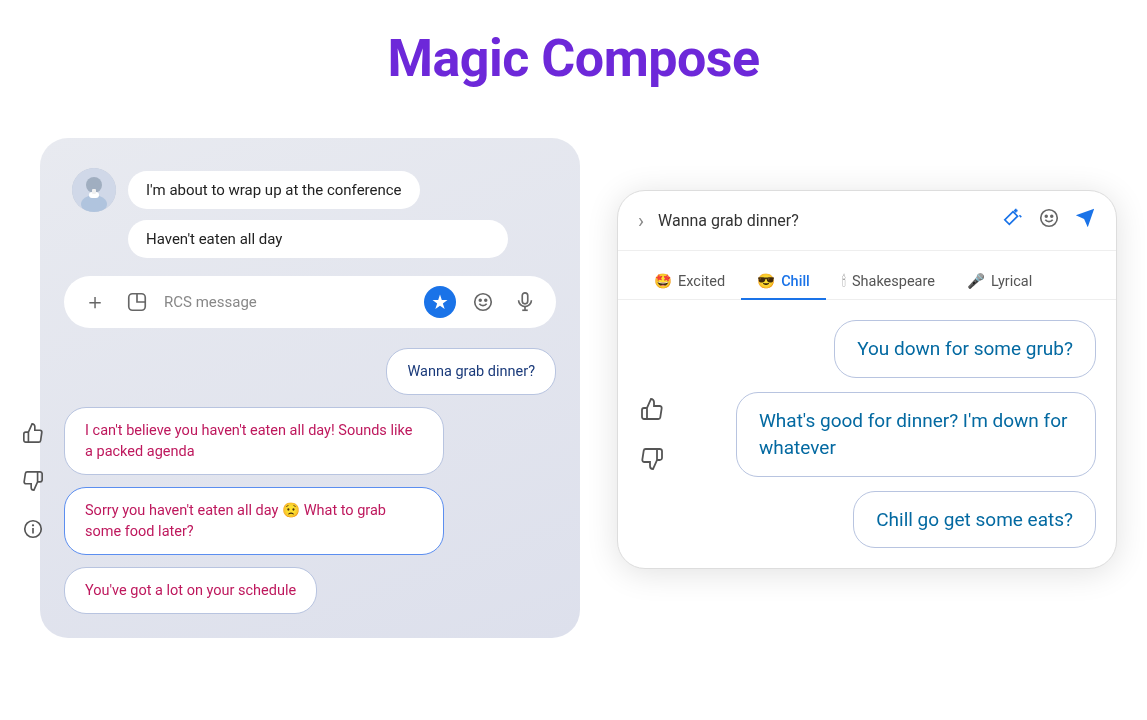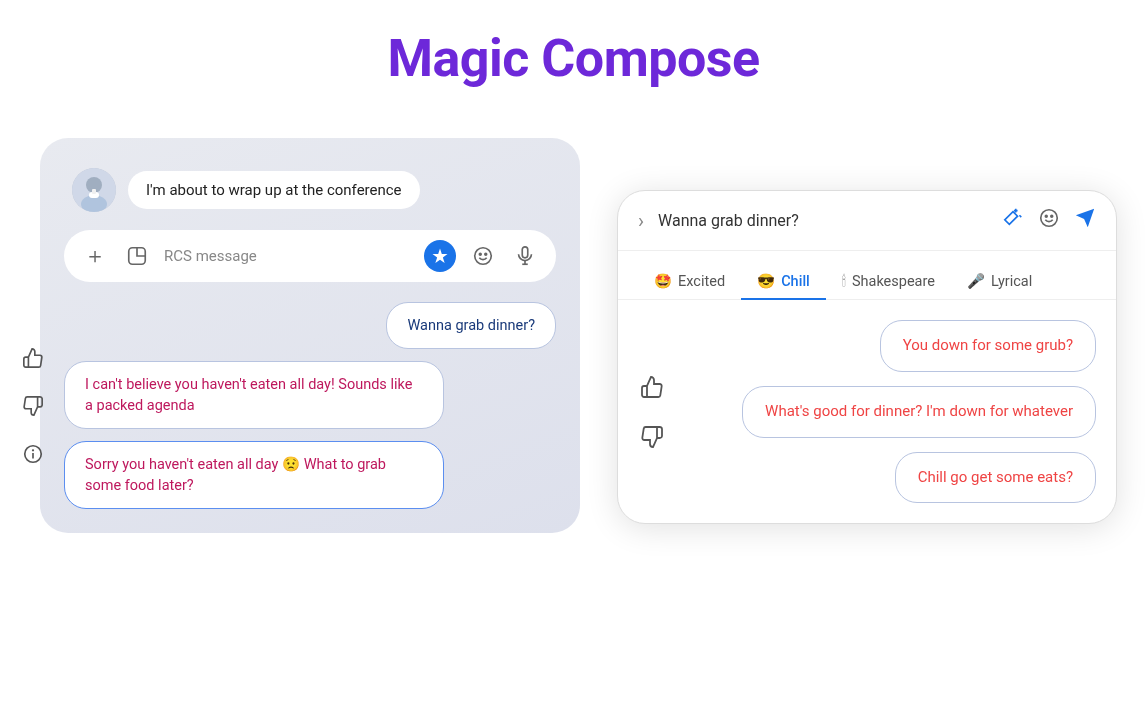--- a/index.html
+++ b/index.html
@@ -275,25 +275,24 @@
     .right-suggestion-row {
       display: flex;
       justify-content: flex-end;
     }
 
     .right-suggestion-bubble {
       background: #ffffff;
       border: 1.5px solid #b8c4e0;
       border-radius: 22px;
       padding: 14px 22px;
-      font-size: 15px;
-      color: #ef4444;
+      font-size: 19px;
+      color: #0369a1;
       max-width: 360px;
       line-height: 1.45;
-      text-align: right;
     }
 
     .right-side-icons {
       position: absolute;
       left: 16px;
       top: 50%;
       transform: translateY(-50%);
       display: flex;
       flex-direction: column;
       gap: 14px;
@@ -334,20 +333,21 @@
         <svg viewBox="0 0 44 44" xmlns="http://www.w3.org/2000/svg">
           <circle cx="22" cy="22" r="22" fill="#d0d8e8"></circle>
           <circle cx="22" cy="17" r="8" fill="#a0aec0"></circle>
           <ellipse cx="22" cy="36" rx="13" ry="9" fill="#b0c4de"></ellipse>
           <rect x="17" y="24" width="10" height="6" rx="3" fill="#ffffff"></rect>
           <rect x="20" y="21" width="4" height="5" rx="1" fill="#f0f0f0"></rect>
         </svg>
       </div>
       <div class="incoming-bubble">I'm about to wrap up at the conference</div>
     </div>
+    <div class="incoming-bubble standalone">Haven't eaten all day</div>
   </div>
 
   <div class="input-bar">
     <div class="input-bar-icon">＋</div>
     <div class="input-bar-icon">
       <svg width="22" height="22" viewBox="0 0 24 24" fill="none" stroke="#666" stroke-width="1.8">
         <rect x="3" y="3" width="18" height="18" rx="4"></rect>
         <path d="M12 3v9h9"></path>
       </svg>
     </div>
@@ -404,20 +404,23 @@
     </div>
 
     <div class="suggestion-row left-align">
       <div class="suggestion-bubble">I can't believe you haven't eaten all day! Sounds like a packed agenda</div>
     </div>
 
     <div class="suggestion-row left-align">
       <div class="suggestion-bubble selected">Sorry you haven't eaten all day 😟 What to grab some food later?</div>
     </div>
 
+    <div class="suggestion-row left-align">
+      <div class="suggestion-bubble">You've got a lot on your schedule</div>
+    </div>
   </div>
 </div>
 
 <div class="right-panel">
 
   <div class="right-input-bar">
     <div class="right-input-icon">›</div>
     <div class="right-input-text">Wanna grab dinner?</div>
     <div class="right-input-actions">
       <div class="action-icon">

